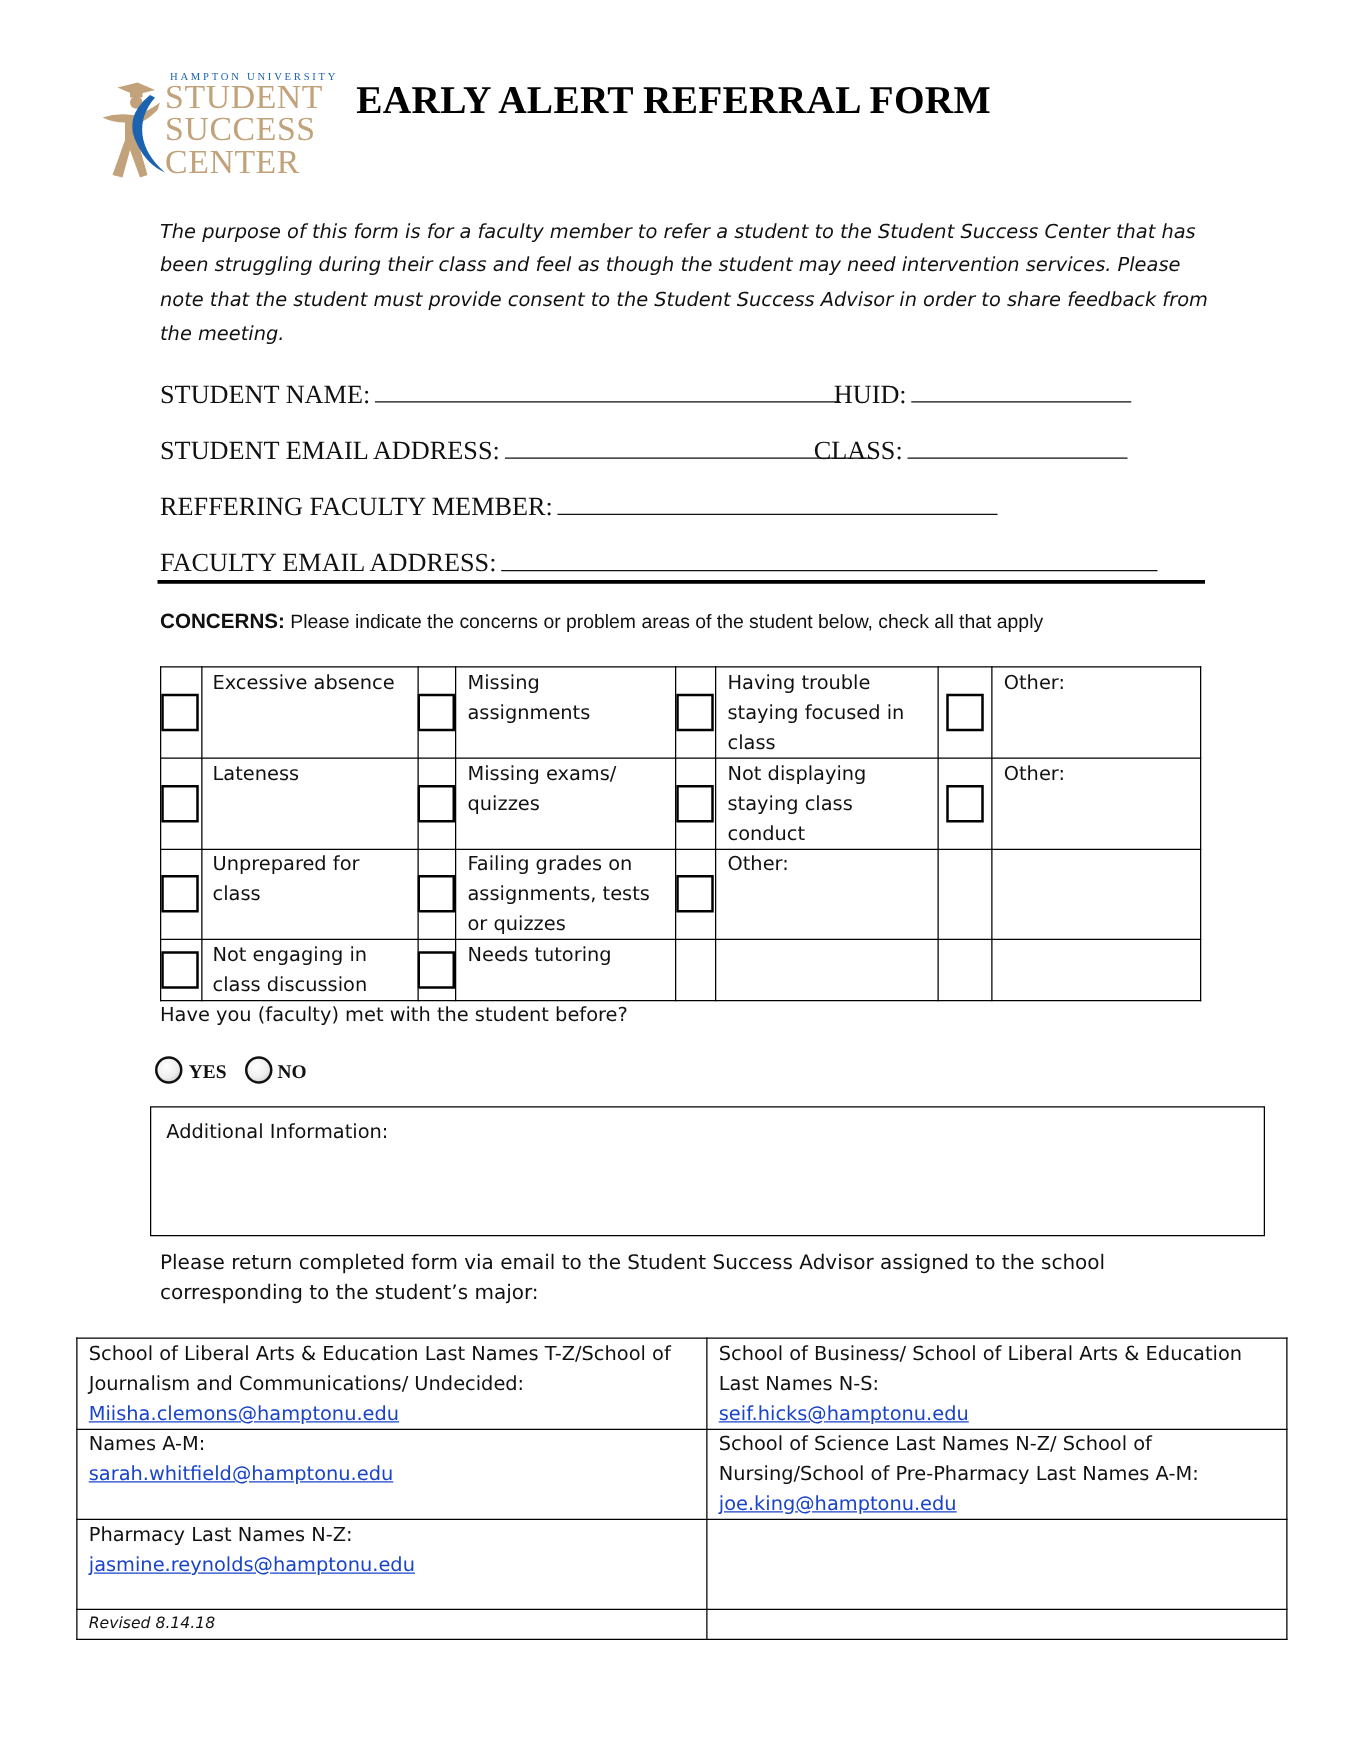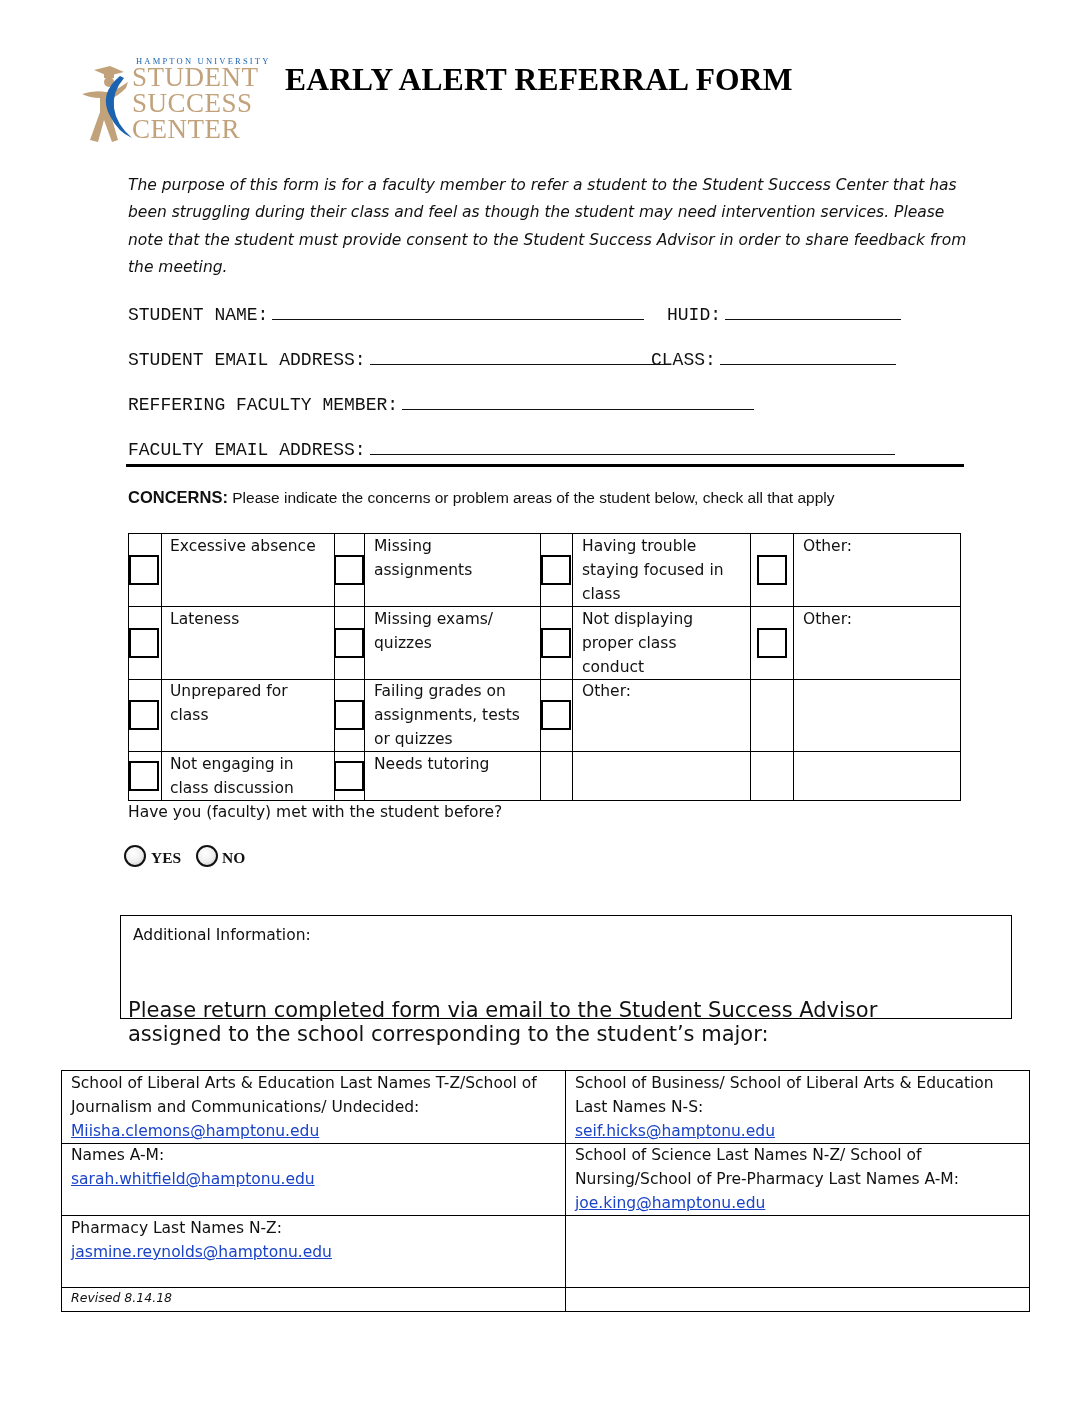--- a/index.html
+++ b/index.html
@@ -8,40 +8,40 @@
 
   
   .logo { left:80px; top:56px; width:200px; height:88px; }
   .logo .univ { position:absolute; left:56px; top:0px; font-family:"Liberation Serif", serif; font-size:8.5px; letter-spacing:2.2px; color:#1b63b0; }
   .logo .line { position:absolute; left:52px; font-family:"Liberation Serif", serif; font-size:27px; line-height:26px; color:#c1a27a; letter-spacing:0.5px; }
   .title { left:285px; top:62px; font-family:"Liberation Serif", serif; font-weight:bold; font-size:31.5px; letter-spacing:0.2px; color:#000; }
 
   
   .intro { left:128px; top:172px; width:850px; font-family:"DejaVu Sans", sans-serif; font-style:italic; font-size:15.5px; line-height:27.3px; color:#111; }
 
-  .field { font-family:Liberation Mono, monospace; font-size:18px; color:#111; white-space:nowrap; }
+  .field { font-family:Liberation Serif, serif; font-size:21px; color:#111; white-space:nowrap; }
   .field .u { display:inline-block; border-bottom:1px solid #111; height:16px; vertical-align:baseline; margin-left:4px; }
 
   .thick-rule { left:126px; top:464px; width:838px; height:3px; background:#000; }
 
   .concerns { left:128px; top:488px; font-family:Liberation Sans, sans-serif; font-size:15.5px; color:#111; white-space:nowrap; }
   .concerns b { font-size:16.5px; }
   .vline { position:absolute; width:1px; background:#000; }
   .hline { position:absolute; height:1px; background:#000; }
   .cb { position:absolute; width:30px; height:30px; box-sizing:border-box; border:2px solid #000; background:#fff; }
   .ctext { position:absolute; font-family:"DejaVu Sans", sans-serif; font-size:15.5px; line-height:23.8px; color:#111; }
 
   .met { left:128px; top:803px; font-family:"DejaVu Sans", sans-serif; font-size:15.5px; color:#111; }
   .radio { position:absolute; width:22px; height:22px; border-radius:50%; border:2px solid #111; box-sizing:border-box; background:radial-gradient(circle at 40% 35%, #fff 0%, #eee 55%, #bbb 100%); }
   .rlabel { position:absolute; font-family:Liberation Serif, serif; font-weight:bold; font-size:15.5px; color:#111; }
 
-  .addl { left:120px; top:885px; width:892px; height:104px; border:1px solid #000; box-sizing:border-box;margin-top:30px; }
+  .addl { left:120px; top:885px; width:892px; height:104px; border:1px solid #000; box-sizing:border-box; }
   .addl span { position:absolute; left:12px; top:10px; font-family:"DejaVu Sans", sans-serif; font-size:15.5px; color:#111; }
 
-  .return { left:128px; top:998px; width:820px; font-family:"DejaVu Sans", sans-serif; font-size:21px; line-height:24px; color:#111; }
+  .return { left:128px; top:998px; width:820px; font-family:"DejaVu Sans", sans-serif; font-size:16px; line-height:24px; color:#111; }
 
   
   .adv { left:61px; top:1070px; width:969px; height:242px; }
   .adv .txt { position:absolute; font-family:"DejaVu Sans", sans-serif; font-size:15.5px; line-height:24px; color:#111; }
   .adv a { color:#1a44c8; text-decoration:underline; }
   .revised { position:absolute; font-family:"DejaVu Sans", sans-serif; font-style:italic; font-size:12.5px; color:#111; }
 </style>
 </head>
 <body>
 
@@ -128,21 +128,21 @@
   <div class="cb" style="left:1px;top:95px"></div>
   <div class="ctext" style="left:42px;top:75px">Lateness</div>
   <div class="cb" style="left:206px;top:95px"></div>
   <div class="ctext" style="left:246px;top:75px">
       <div>Missing exams/</div>
       <div>quizzes</div>
     </div>
   <div class="cb" style="left:413px;top:95px"></div>
   <div class="ctext" style="left:454px;top:75px">
       <div>Not displaying</div>
-      <div>proper class</div>
+      <div>staying class</div>
       <div>conduct</div>
     </div>
   <div class="cb" style="left:629px;top:95px"></div>
   <div class="ctext" style="left:675px;top:75px">Other:</div>
 
   <div class="cb" style="left:1px;top:167px"></div>
   <div class="ctext" style="left:42px;top:147px">
       <div>Unprepared for</div>
       <div>class</div>
     </div>

